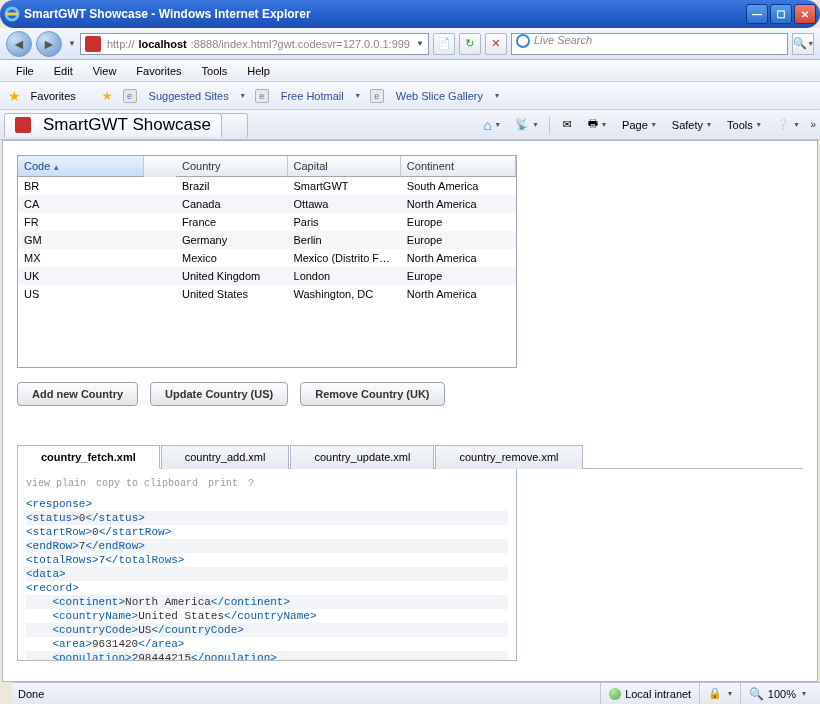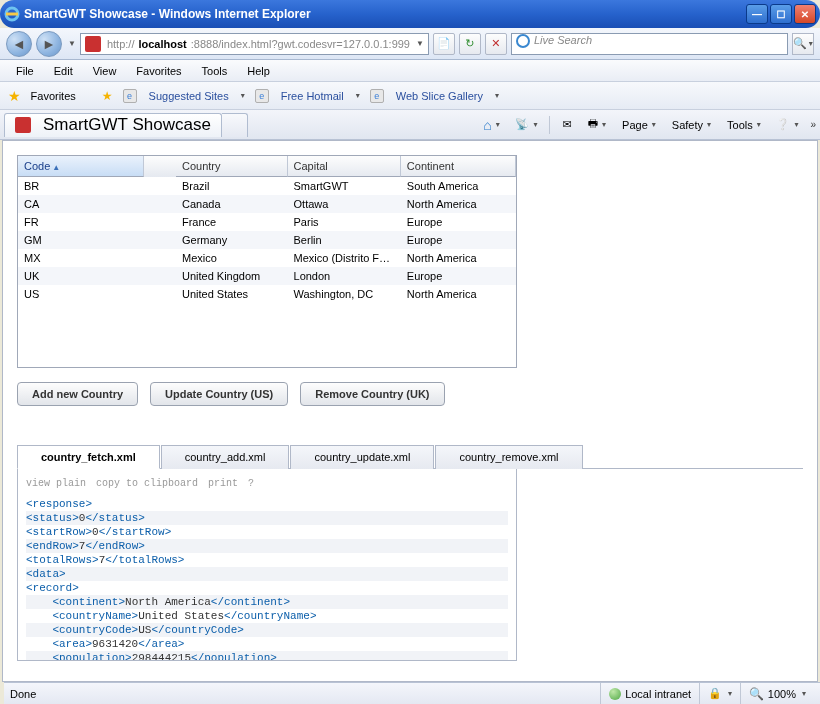--- a/index.html
+++ b/index.html
@@ -165,21 +165,21 @@
     width:500px; height:192px; border:1px solid #b0b8c8; border-top:none;
     background:white; padding:8px; overflow-y:scroll;
     font-family:"Courier New",monospace; font-size:11px; line-height:14px;
   }
   .srcbody .tb { color:#999; font-size:10px; margin-bottom:6px; display:flex; gap:10px;}
   .srcbody .tb span{cursor:pointer;}
   .tag { color:#0b5eaa; } .txt { color:#333; } .row-alt{background:#f1f3f7;}
   .srcline { white-space:pre; }
   
   .statusbar {
-    position:absolute; left:4px; right:0; bottom:0; height:22px;
+    position:absolute; left:12px; right:0; bottom:0; height:22px;
     background:linear-gradient(to bottom,#f4f6fb,#e4e8f2);
     border-top:1px solid #b8c2d4;
     display:flex; align-items:center; padding:0 6px; font-size:11px;
   }
   .statusbar .stxt { flex:0 0 auto;}
   .statusbar .spacer { flex:1;}
   .statusbar .cell { padding:0 8px; border-left:1px solid #c0c8d6; height:100%;
     display:flex; align-items:center; gap:4px;}
   .globe { width:12px; height:12px; border-radius:50%; background:radial-gradient(circle at 35% 30%, #bfe8a8, #4fa845);}
   .zoom { display:flex; align-items:center; gap:4px;}

